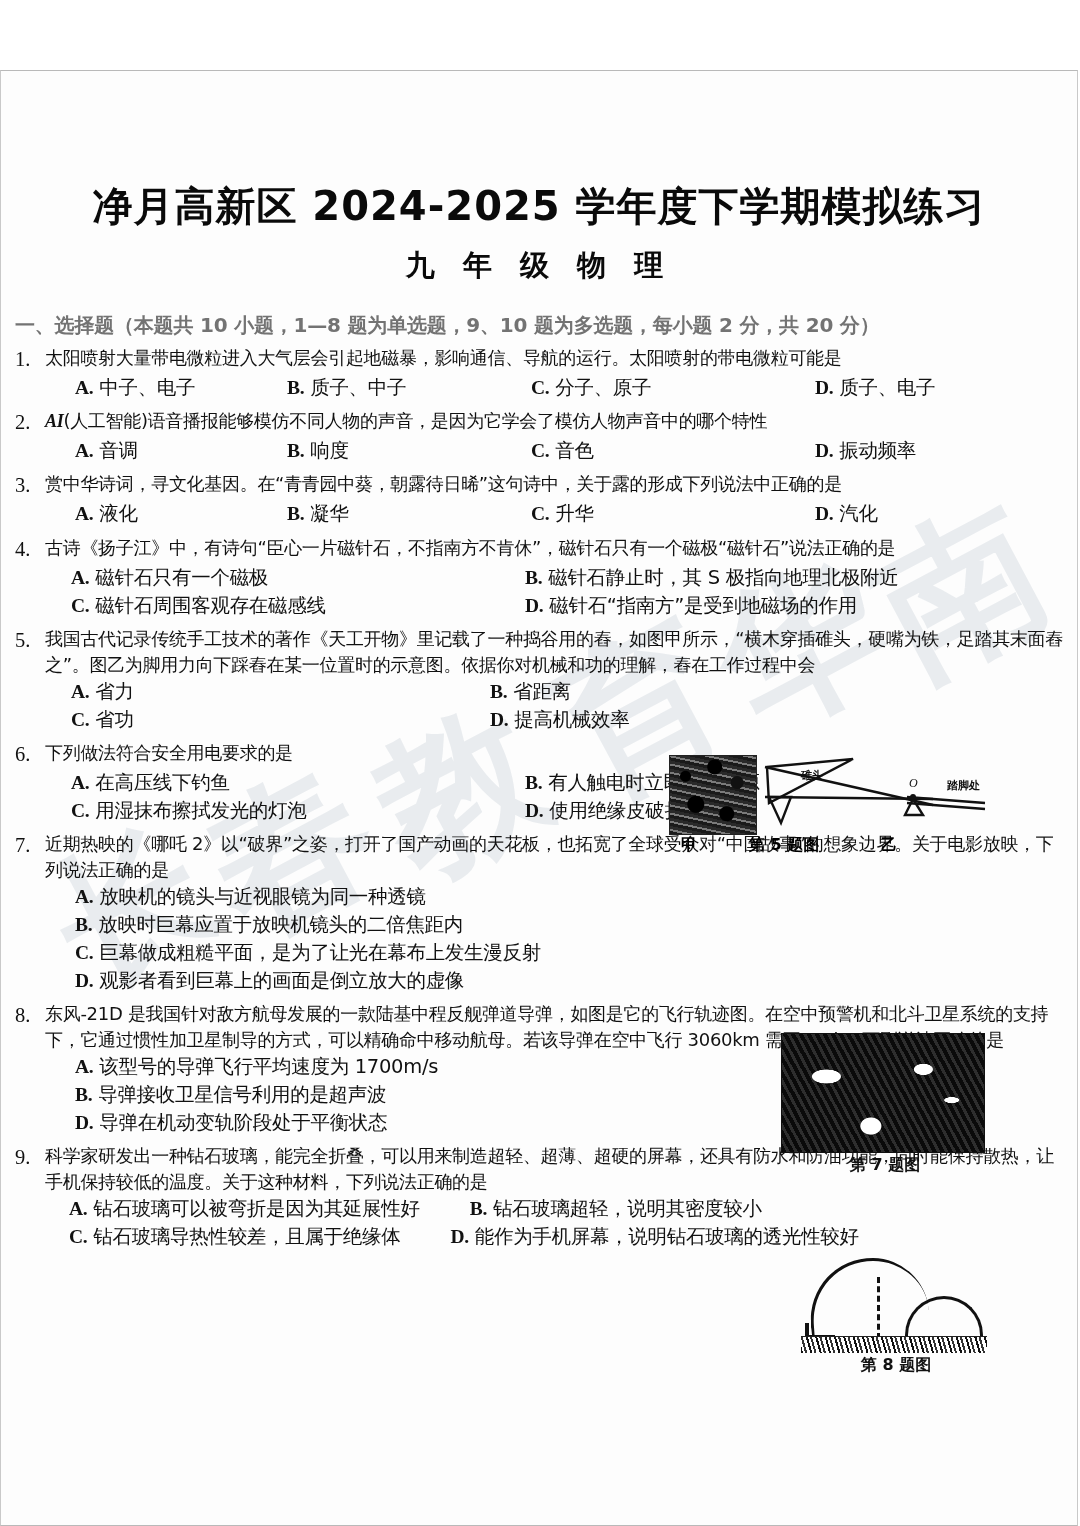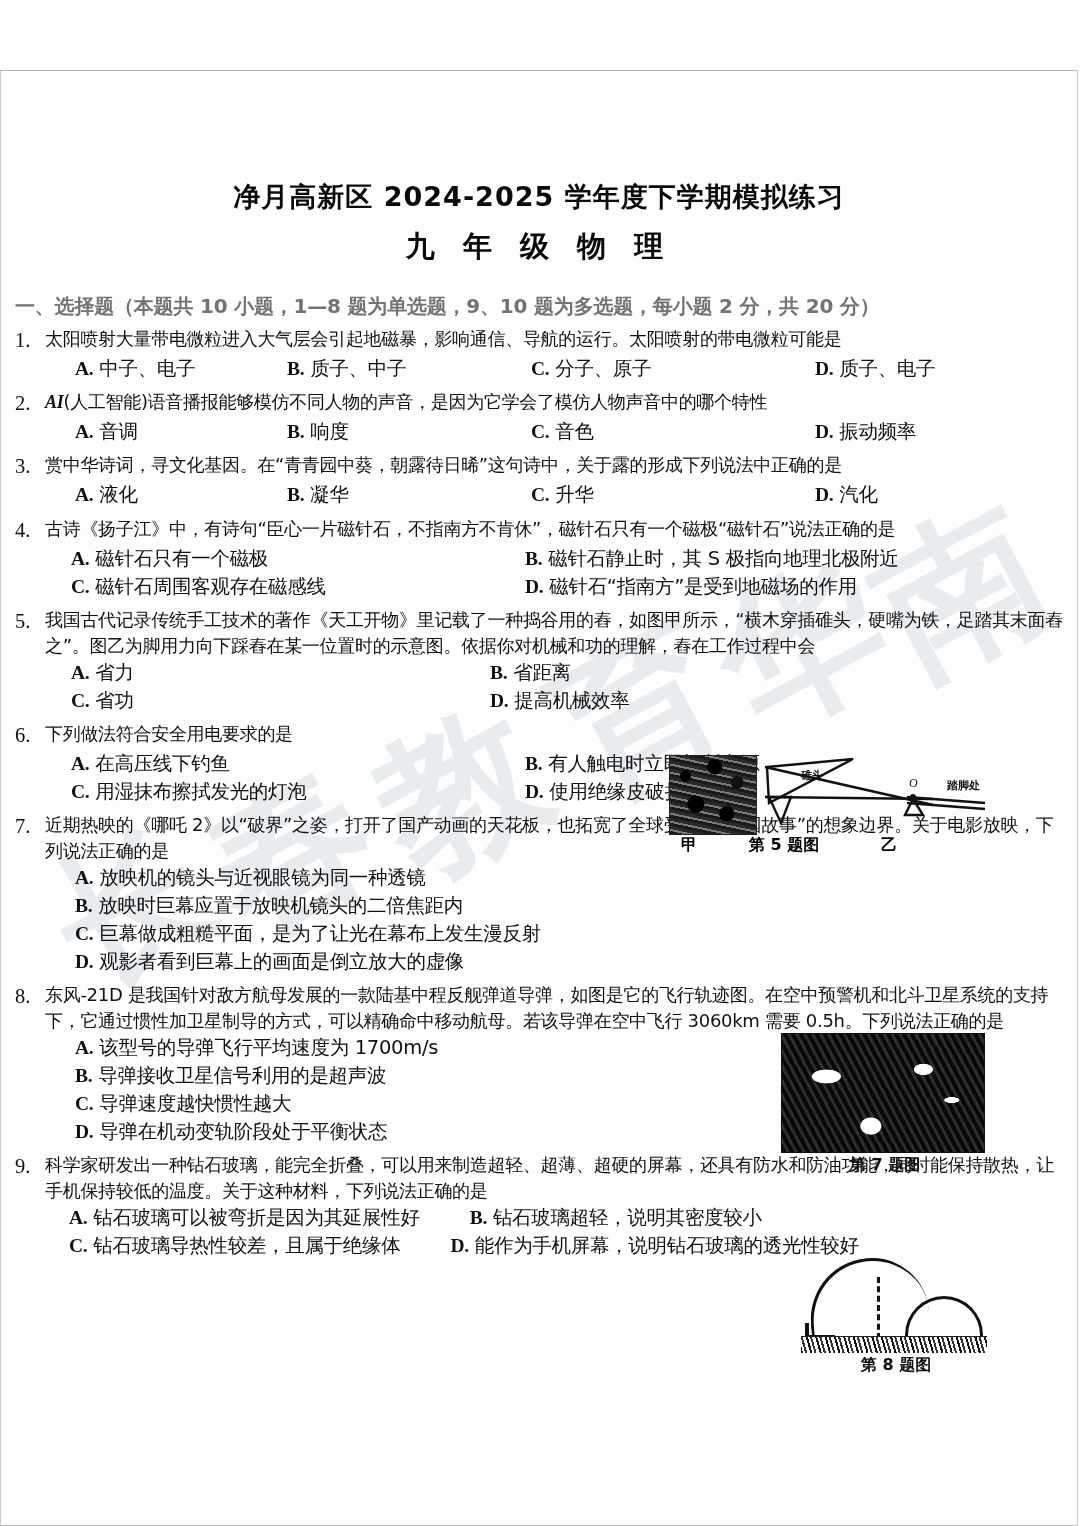--- a/index.html
+++ b/index.html
@@ -42,21 +42,21 @@
   .wm5{left:720px;top:495px;  font-size:160px; transform:rotate(-28deg);}
   .wm6{left:880px;top:440px;  font-size:160px; transform:rotate(-28deg);}
 
   .content{position:relative;z-index:2;}
 
   
   .title1{
     text-align:center;
     font-family:"DejaVu Sans","Liberation Sans",sans-serif;
     font-weight:700;
-    font-size:27px;
+    font-size:40px;
     letter-spacing:1px;
     margin:108px 0 0 0;
     color:#0a0a0a;
   }
   .title2{
     text-align:center;
     font-family:"DejaVu Sans","Liberation Sans",sans-serif;
     font-weight:700;
     font-size:29px;
     letter-spacing:9px;
@@ -343,23 +343,20 @@
         <div class="q-body">
           <span class="q-num">8.</span>
           <span class="q-text">东风-21D 是我国针对敌方航母发展的一款陆基中程反舰弹道导弹，如图是它的飞行轨迹图。在空中预警机和北斗卫星系统的支持下，它通过惯性加卫星制导的方式，可以精确命中移动航母。若该导弹在空中飞行 3060km 需要 0.5h。下列说法正确的是</span>
         </div>
         <div class="opts grid1" style="width:690px;">
           <div class="opt-row">
               <span class="opt"><span class="lab">A.</span> <span>该型号的导弹飞行平均速度为 1700m/s</span></span>
             </div>
           <div class="opt-row">
               <span class="opt"><span class="lab">B.</span> <span>导弹接收卫星信号利用的是超声波</span></span>
-            </div>
-          <div class="opt-row">
-              <span class="opt"><span class="lab">C.</span> <span>导弹速度越快惯性越大</span></span>
             </div>
           <div class="opt-row">
               <span class="opt"><span class="lab">D.</span> <span>导弹在机动变轨阶段处于平衡状态</span></span>
             </div>
         </div>
       </div>
 
       <div class="q">
         <div class="q-body">
           <span class="q-num">9.</span>

